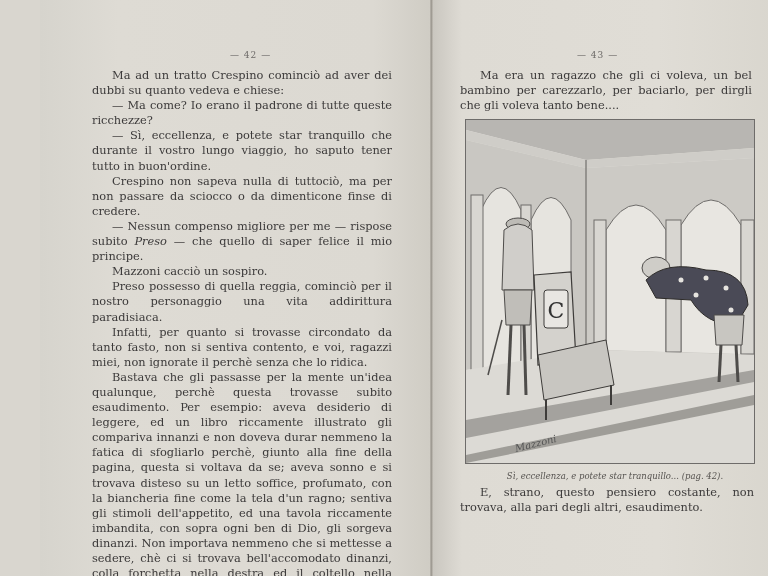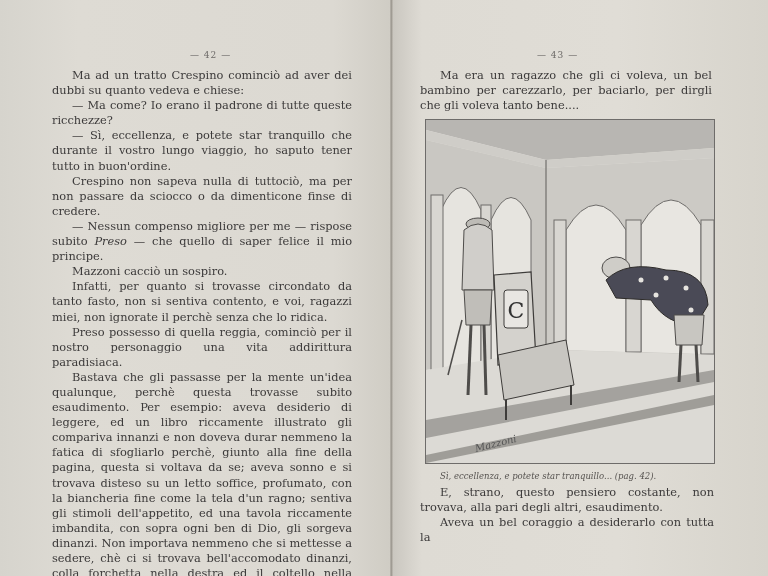--- a/index.html
+++ b/index.html
@@ -1,21 +1,21 @@
 <!DOCTYPE html>
 <html><head>
   <meta charset="utf-8">
   <style>
     html, body { margin:0; padding:0; }
     body {
       width:768px; height:576px; overflow:hidden; position:relative;
       background:#d9d6cf;
       font-family:"DejaVu Serif", "Liberation Serif", serif;
     }
-    .spread { position:absolute; inset:0; }
+    .spread { position:absolute; inset:0;margin-left:40px; }
     .page {
       position:absolute; top:0; height:576px;
       color:#3a3838;
     }
     .page-left {
       left:0; width:392px;
       background:linear-gradient(90deg,#d6d4cd 0%,#dedbd4 20%,#dcd9d2 85%,#cfccc4 100%);
     }
     .page-right {
       left:392px; width:376px;
@@ -38,21 +38,21 @@
     .left-text { left:52px; top:45px; width:300px; }
     .right-text-top { left:420px; top:45px; width:292px; }
     .right-text-bottom { left:420px; top:485px; width:294px; }
     .illustration {
       position:absolute; left:425px; top:119px; width:288px; height:343px;
       background:#e4e2dc; border:1px solid #6e6c6a; overflow:hidden;
     }
     .illustration svg { display:block; }
     .caption {
       position:absolute; left:440px; top:471px; width:270px;
-      font-size:8.5px; font-style:italic; color:#55524f; text-align:left;
+      font-size:8.5px; font-style:italic; color:#55524f; text-align:center;
     }
   </style>
 </head>
 <body>
 
 <div class="spread">
 
   <div class="page page-left">
     <div class="page-num" style="left:190px; top:50px;">— 42 —</div>
   </div>
@@ -63,22 +63,22 @@
 
   <div class="gutter"></div>
 
   <div class="text left-text" style="top:68px;">
     <p class="indent">Ma ad un tratto Crespino cominciò ad aver dei dubbi su quanto vedeva e chiese:</p>
     <p class="indent">— Ma come? Io erano il padrone di tutte queste ricchezze?</p>
     <p class="indent">— Sì, eccellenza, e potete star tranquillo che durante il vostro lungo viaggio, ho saputo tener tutto in buon'ordine.</p>
     <p class="indent">Crespino non sapeva nulla di tuttociò, ma per non passare da sciocco o da dimenticone finse di credere.</p>
     <p class="indent"><span>— Nessun compenso migliore per me — rispose subito </span><span class="it">Preso</span><span> — che quello di saper felice il mio principe.</span></p>
     <p class="indent">Mazzoni cacciò un sospiro.</p>
+    <p class="indent">Preso possesso di quella reggia, cominciò per il nostro personaggio una vita addirittura paradisiaca.</p>
     <p class="indent">Infatti, per quanto si trovasse circondato da tanto fasto, non si sentiva contento, e voi, ragazzi miei, non ignorate il perchè senza che lo ridica.</p>
-    <p class="indent">Preso possesso di quella reggia, cominciò per il nostro personaggio una vita addirittura paradisiaca.</p>
     <p class="indent">Bastava che gli passasse per la mente un'idea qualunque, perchè questa trovasse subito esaudimento. Per esempio: aveva desiderio di leggere, ed un libro riccamente illustrato gli compariva innanzi e non doveva durar nemmeno la fatica di sfogliarlo perchè, giunto alla fine della pagina, questa si voltava da se; aveva sonno e si trovava disteso su un letto soffice, profumato, con la biancheria fine come la tela d'un ragno; sentiva gli stimoli dell'appetito, ed una tavola riccamente imbandita, con sopra ogni ben di Dio, gli sorgeva dinanzi. Non importava nemmeno che si mettesse a sedere, chè ci si trovava bell'accomodato dinanzi, colla forchetta nella destra ed il coltello nella sinistra.</p>
   </div>
 
   <div class="text right-text-top" style="top:68px;">
     <p class="indent">Ma era un ragazzo che gli ci voleva, un bel bambino per carezzarlo, per baciarlo, per dirgli che gli voleva tanto bene....</p>
   </div>
 
   <div class="illustration">
     <svg width="288" height="343" viewBox="0 0 288 343">
 
@@ -132,16 +132,15 @@
       <line x1="270" y1="225" x2="272" y2="262" stroke="#4e4c4a" stroke-width="3"></line>
 
       <text x="50" y="332" font-size="10" font-style="italic" fill="#555" transform="rotate(-14 50 332)" font-family="DejaVu Serif, serif">Mazzoni</text>
     </svg>
   </div>
 
   <div class="caption">Sì, eccellenza, e potete star tranquillo... (pag. 42).</div>
 
   <div class="text right-text-bottom">
     <p class="indent">E, strano, questo pensiero costante, non trovava, alla pari degli altri, esaudimento.</p>
-    <p class="indent">Aveva un bel coraggio a desiderarlo con tutta la</p>
   </div>
 
 </div>
 
 </body></html>

